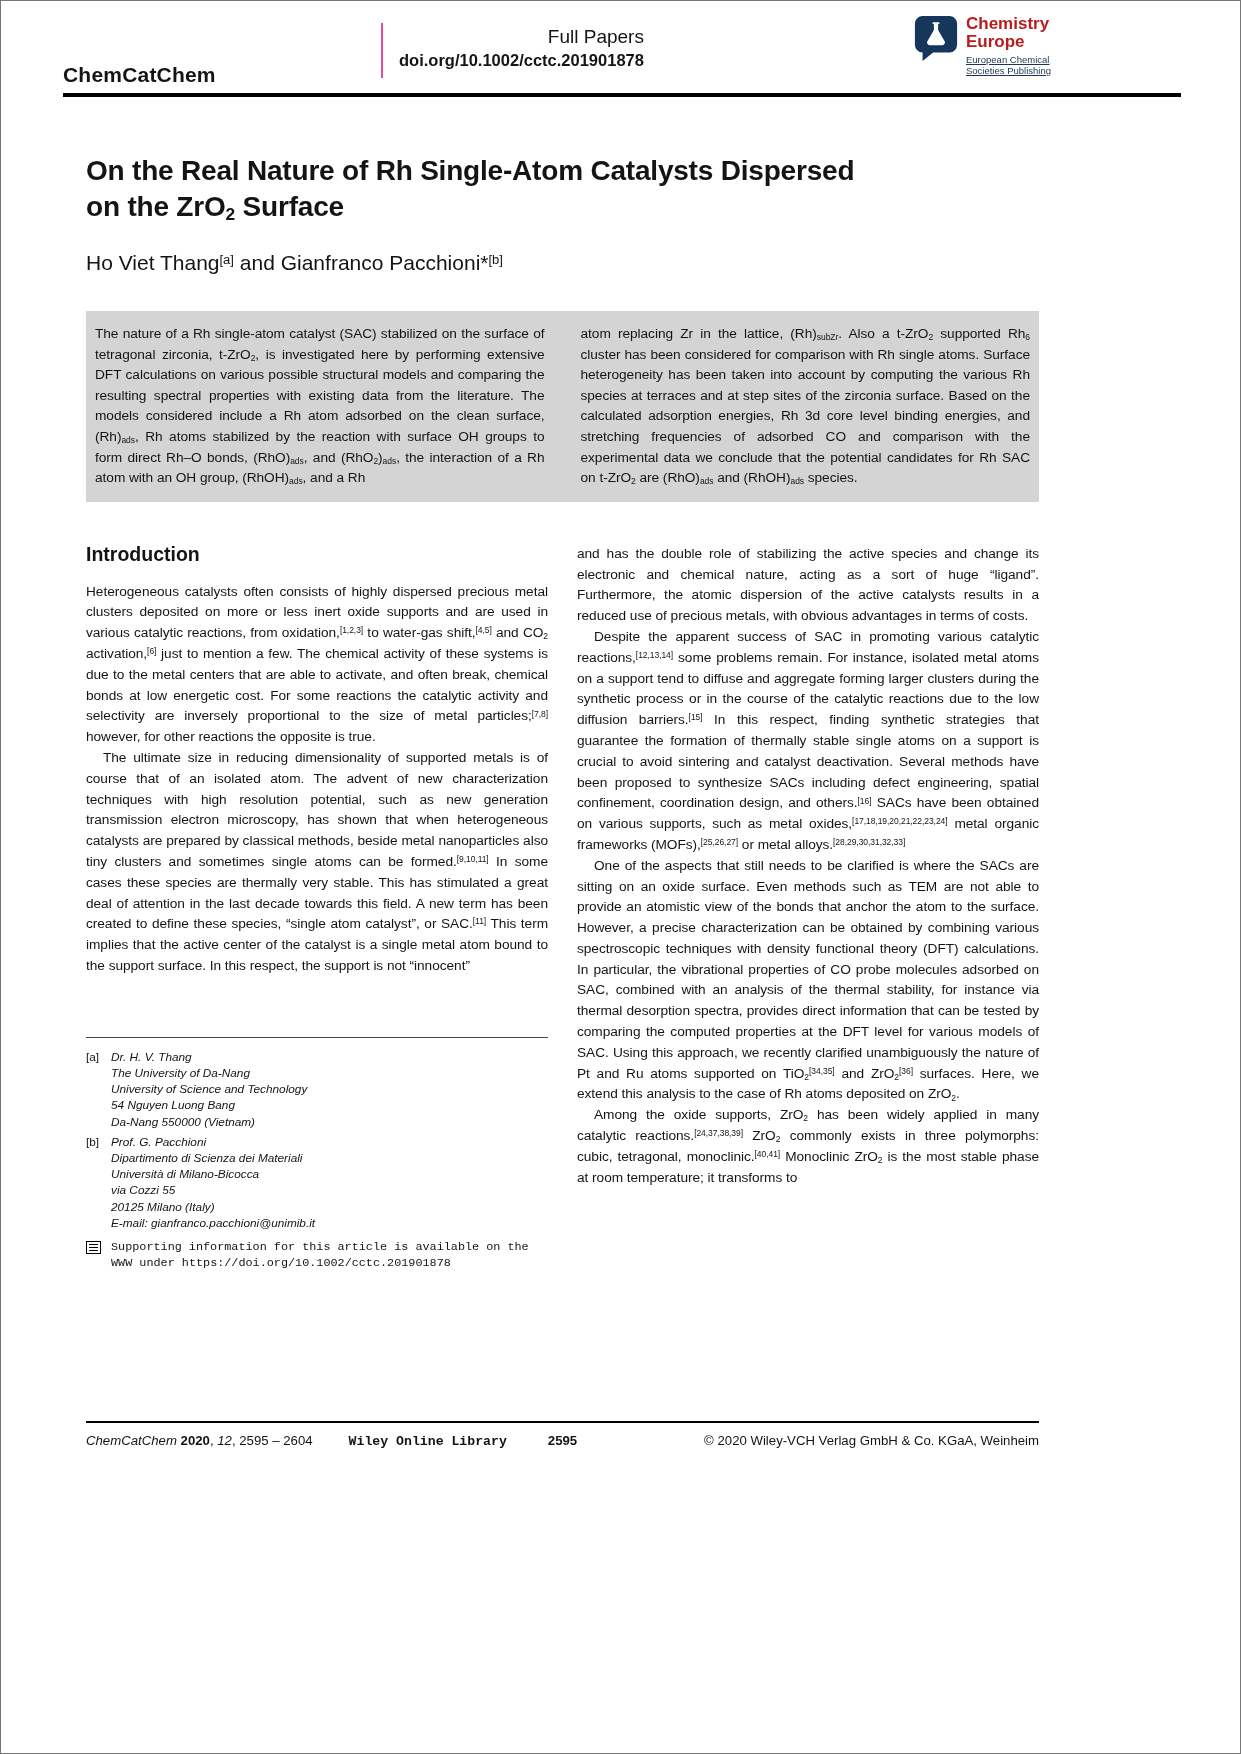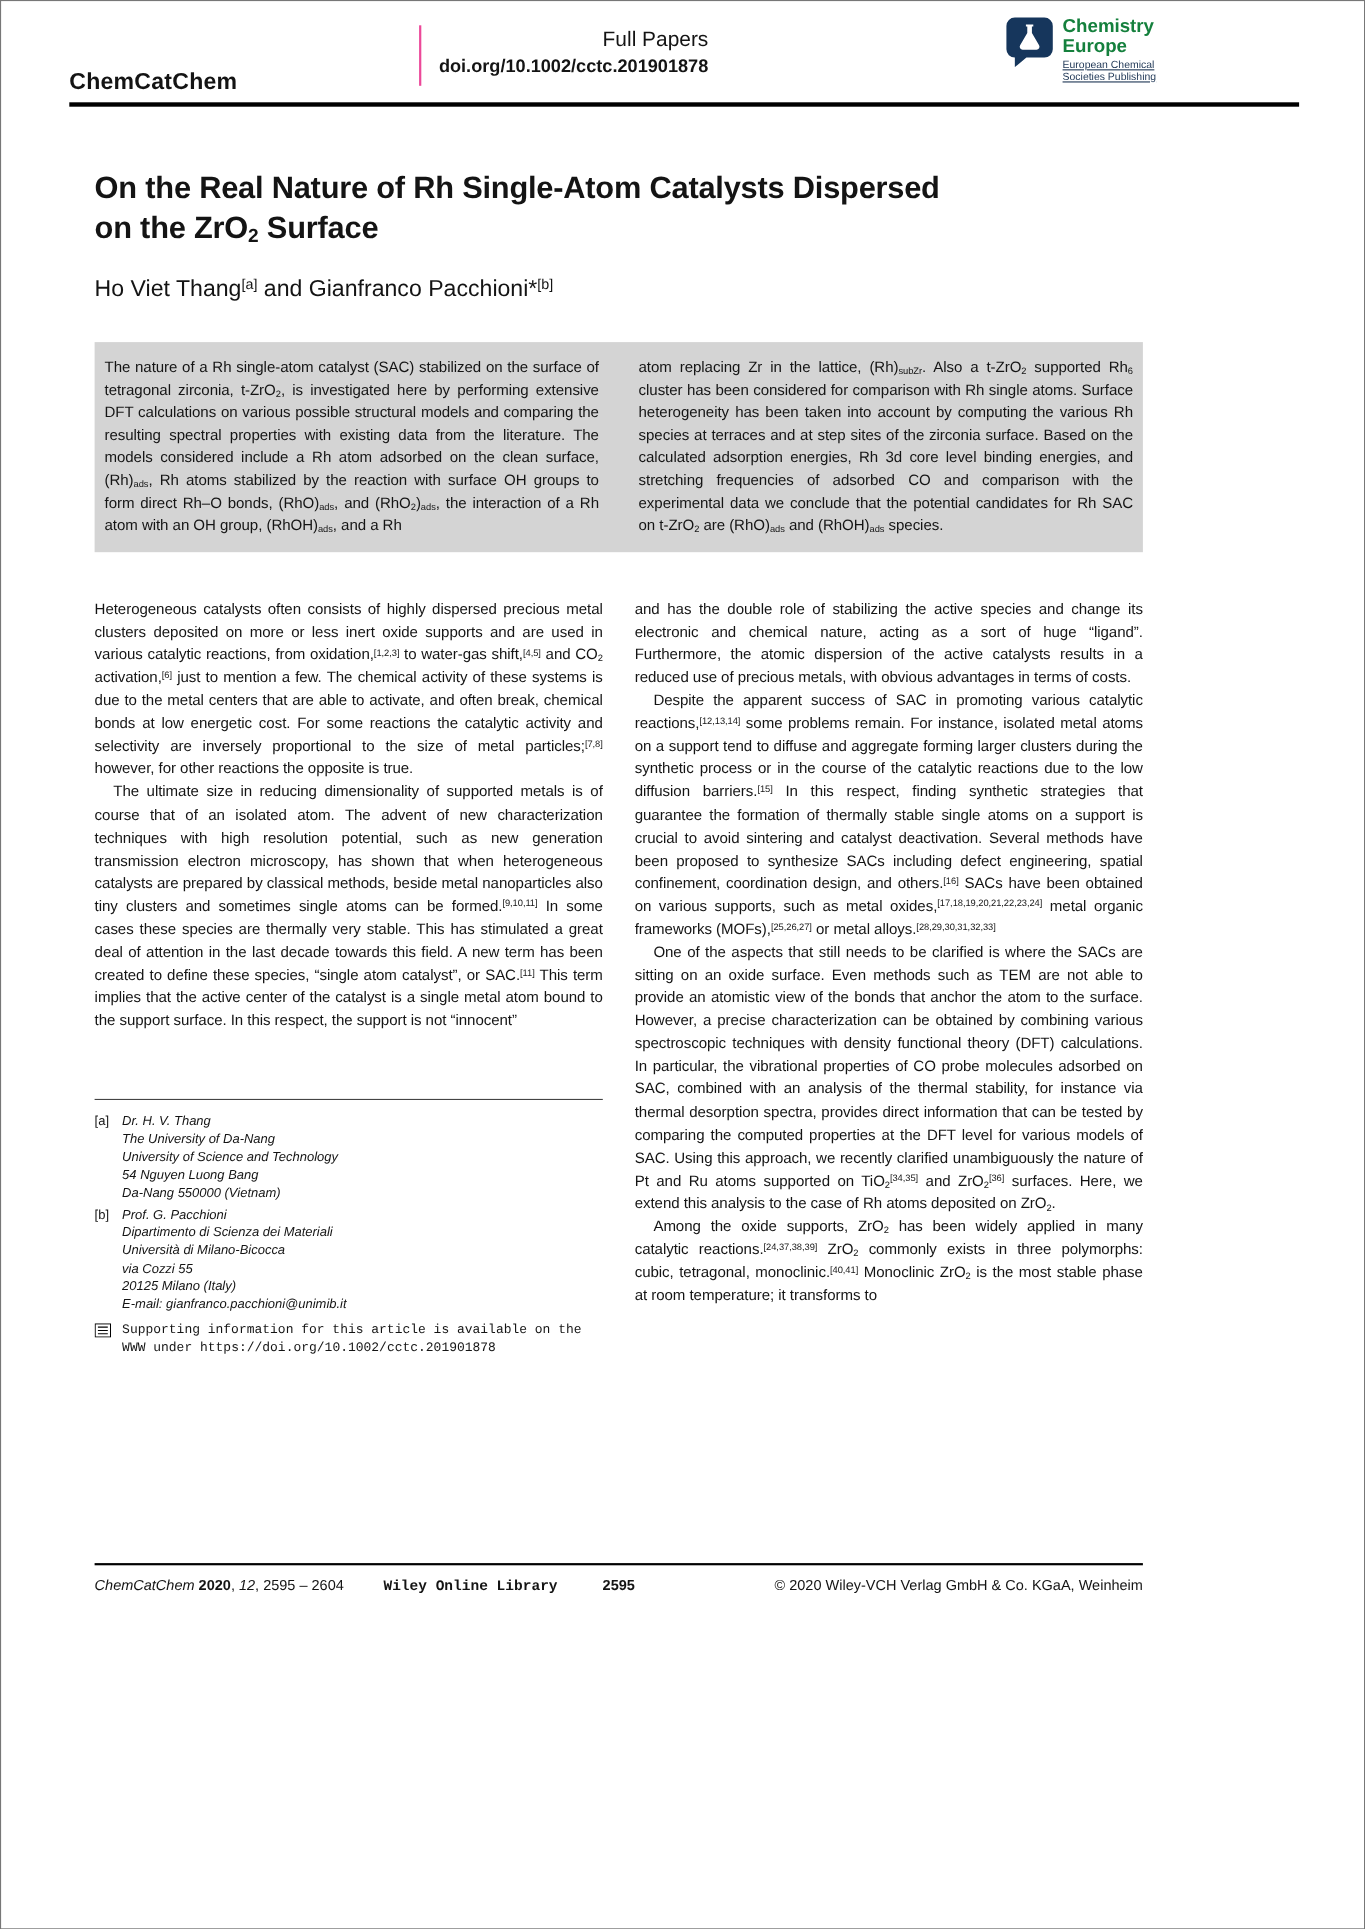--- a/index.html
+++ b/index.html
@@ -17,21 +17,21 @@
   }
 
   
   .header { position: absolute; left: 62px; top: 14px; width: 1118px; height: 76px; }
   .journal-name { position: absolute; left: 0; bottom: 4px; font-size: 21px; font-weight: 700; letter-spacing: 0.2px; }
   .header-center { position: absolute; left: 318px; top: 8px; border-left: 2px solid #ec4899; padding: 3px 0 8px 16px; text-align: right; }
   .article-type { font-size: 19px; }
   .doi { font-size: 16.5px; font-weight: 700; margin-top: 3px; }
   .logo { position: absolute; right: 130px; top: 0; display: flex; gap: 7px; align-items: flex-start; }
   .logo-icon svg { display: block; }
-  .logo-name { font-size: 17px; font-weight: 700; color: #15803d; line-height: 18px; }
+  .logo-name { font-size: 17px; font-weight: 700; color: #b91c1c; line-height: 18px; }
   .logo-sub { font-size: 9.5px; color: #1d3click;554; color: #1d3554; line-height: 11px; margin-top: 3px; text-decoration: underline; }
   .header-rule { position: absolute; left: 62px; top: 92px; width: 1118px; height: 4px; background: #000; }
 
   
   .content { position: absolute; left: 85px; top: 96px; width: 953px; }
   .title { font-size: 28px; font-weight: 700; line-height: 36px; margin: 56px 0 0 0; letter-spacing: -0.2px; }
   .authors { font-size: 21px; margin-top: 26px; }
 
   sup { font-size: 0.62em; line-height: 0; position: relative; vertical-align: baseline; top: -0.45em; }
   sub { font-size: 0.62em; line-height: 0; position: relative; vertical-align: baseline; top: 0.25em; }
@@ -103,20 +103,21 @@
     <div class="authors">Ho Viet Thang<sup>[a]</sup> and Gianfranco Pacchioni*<sup>[b]</sup></div>
 
     <div class="abstract">
       <div class="abstract-col">The nature of a Rh single-atom catalyst (SAC) stabilized on the surface of tetragonal zirconia, t-ZrO<sub>2</sub>, is investigated here by performing extensive DFT calculations on various possible structural models and comparing the resulting spectral properties with existing data from the literature. The models considered include a Rh atom adsorbed on the clean surface, (Rh)<sub>ads</sub>, Rh atoms stabilized by the reaction with surface OH groups to form direct Rh–O bonds, (RhO)<sub>ads</sub>, and (RhO<sub>2</sub>)<sub>ads</sub>, the interaction of a Rh atom with an OH group, (RhOH)<sub>ads</sub>, and a Rh</div>
       <div class="abstract-col">atom replacing Zr in the lattice, (Rh)<sub>subZr</sub>. Also a t-ZrO<sub>2</sub> supported Rh<sub>6</sub> cluster has been considered for comparison with Rh single atoms. Surface heterogeneity has been taken into account by computing the various Rh species at terraces and at step sites of the zirconia surface. Based on the calculated adsorption energies, Rh 3d core level binding energies, and stretching frequencies of adsorbed CO and comparison with the experimental data we conclude that the potential candidates for Rh SAC on t-ZrO<sub>2</sub> are (RhO)<sub>ads</sub> and (RhOH)<sub>ads</sub> species.</div>
     </div>
 
     <div class="cols">
 
       <div class="col">
+        <h2 class="section-heading">Introduction</h2>
         <p>Heterogeneous catalysts often consists of highly dispersed precious metal clusters deposited on more or less inert oxide supports and are used in various catalytic reactions, from oxidation,<sup>[1,2,3]</sup> to water-gas shift,<sup>[4,5]</sup> and CO<sub>2</sub> activation,<sup>[6]</sup> just to mention a few. The chemical activity of these systems is due to the metal centers that are able to activate, and often break, chemical bonds at low energetic cost. For some reactions the catalytic activity and selectivity are inversely proportional to the size of metal particles;<sup>[7,8]</sup> however, for other reactions the opposite is true.</p>
         <p>The ultimate size in reducing dimensionality of supported metals is of course that of an isolated atom. The advent of new characterization techniques with high resolution potential, such as new generation transmission electron microscopy, has shown that when heterogeneous catalysts are prepared by classical methods, beside metal nanoparticles also tiny clusters and sometimes single atoms can be formed.<sup>[9,10,11]</sup> In some cases these species are thermally very stable. This has stimulated a great deal of attention in the last decade towards this field. A new term has been created to define these species, “single atom catalyst”, or SAC.<sup>[11]</sup> This term implies that the active center of the catalyst is a single metal atom bound to the support surface. In this respect, the support is not “innocent”</p>
 
         <div class="footnotes">
           <div class="fn">
             <span class="fn-label">[a]</span>
             <div class="fn-lines">
               <div>Dr. H. V. Thang</div>
               <div>The University of Da-Nang</div>
               <div>University of Science and Technology</div>

